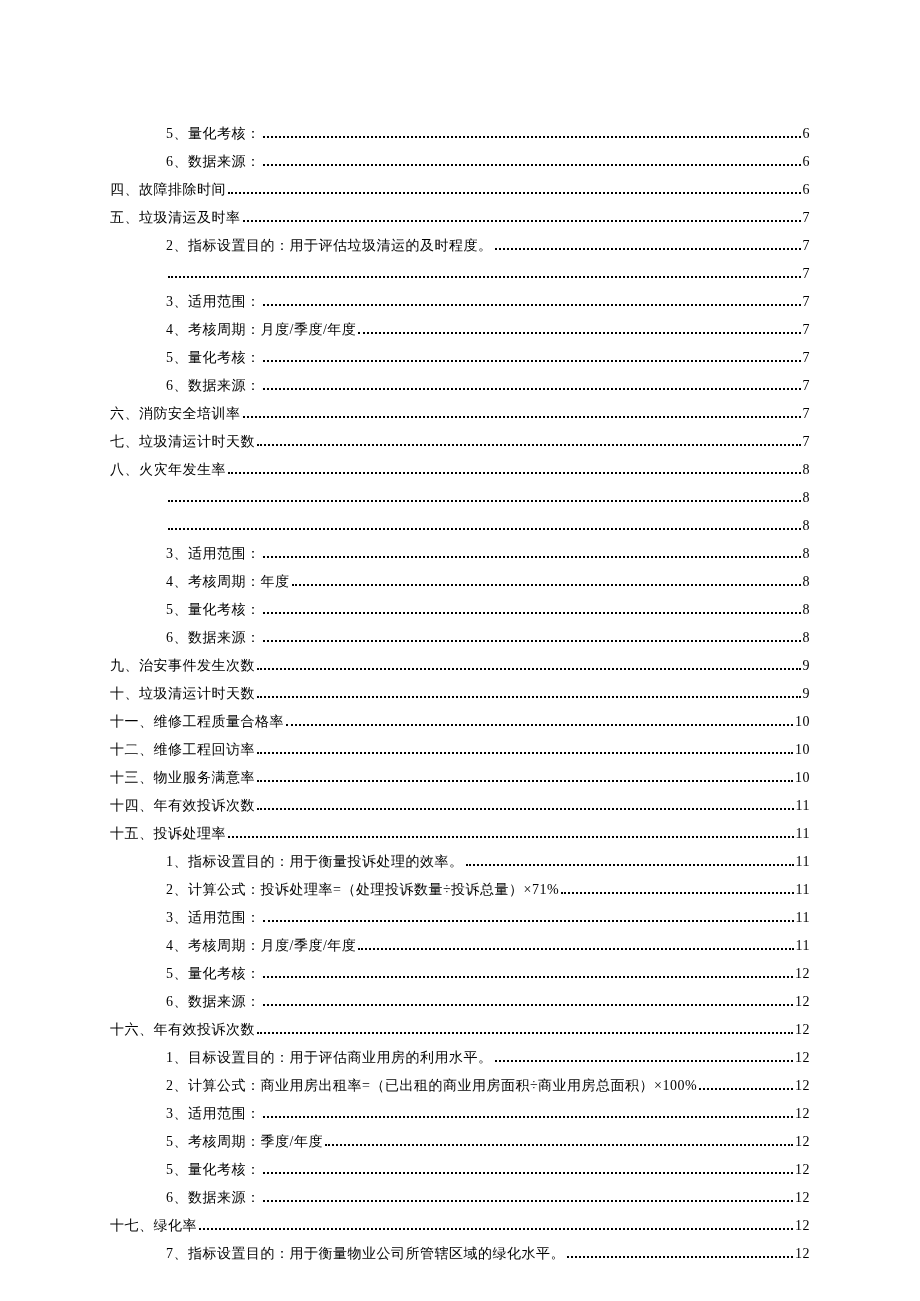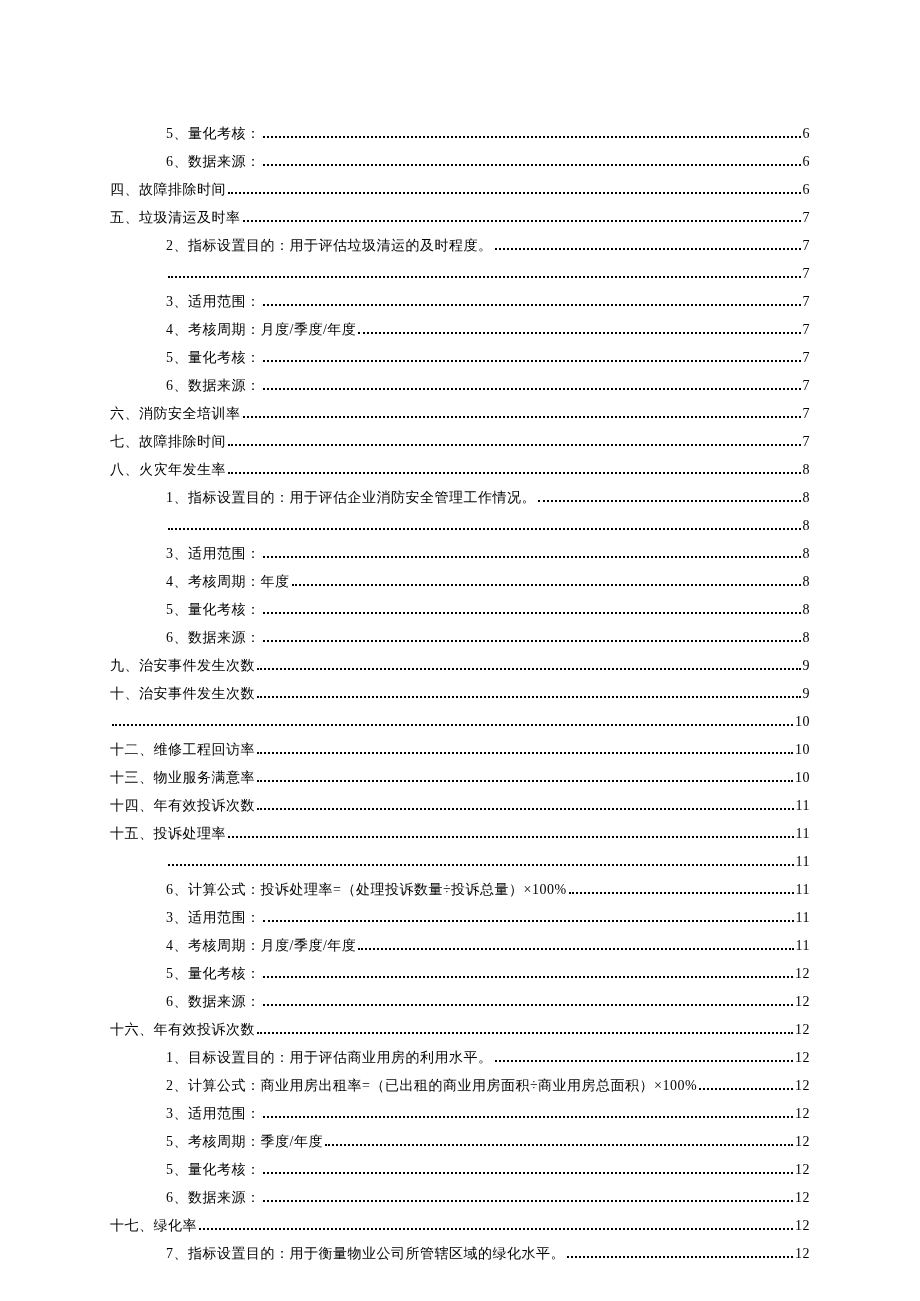--- a/index.html
+++ b/index.html
@@ -87,31 +87,30 @@
         <span class="label">6、数据来源：</span>
         <span class="dots"></span>
         <span class="pg">7</span>
       </div>
       <div class="toc-line level1">
         <span class="label">六、消防安全培训率</span>
         <span class="dots"></span>
         <span class="pg">7</span>
       </div>
       <div class="toc-line level1">
-        <span class="label">七、故障排除时间</span>
+        <span class="label">七、垃圾清运计时天数</span>
         <span class="dots"></span>
         <span class="pg">7</span>
       </div>
       <div class="toc-line level1">
         <span class="label">八、火灾年发生率</span>
         <span class="dots"></span>
         <span class="pg">8</span>
       </div>
       <div class="toc-line level2">
-        <span class="label">1、指标设置目的：用于评估企业消防安全管理工作情况。</span>
         <span class="dots"></span>
         <span class="pg">8</span>
       </div>
       <div class="toc-line level2">
         <span class="dots"></span>
         <span class="pg">8</span>
       </div>
       <div class="toc-line level2">
         <span class="label">3、适用范围：</span>
         <span class="dots"></span>
@@ -131,25 +130,26 @@
         <span class="label">6、数据来源：</span>
         <span class="dots"></span>
         <span class="pg">8</span>
       </div>
       <div class="toc-line level1">
         <span class="label">九、治安事件发生次数</span>
         <span class="dots"></span>
         <span class="pg">9</span>
       </div>
       <div class="toc-line level1">
-        <span class="label">十、治安事件发生次数</span>
+        <span class="label">十、垃圾清运计时天数</span>
         <span class="dots"></span>
         <span class="pg">9</span>
       </div>
       <div class="toc-line level1">
+        <span class="label">十一、维修工程质量合格率</span>
         <span class="dots"></span>
         <span class="pg">10</span>
       </div>
       <div class="toc-line level1">
         <span class="label">十二、维修工程回访率</span>
         <span class="dots"></span>
         <span class="pg">10</span>
       </div>
       <div class="toc-line level1">
         <span class="label">十三、物业服务满意率</span>
@@ -160,25 +160,26 @@
         <span class="label">十四、年有效投诉次数</span>
         <span class="dots"></span>
         <span class="pg">11</span>
       </div>
       <div class="toc-line level1">
         <span class="label">十五、投诉处理率</span>
         <span class="dots"></span>
         <span class="pg">11</span>
       </div>
       <div class="toc-line level2">
-        <span class="dots"></span>
-        <span class="pg">11</span>
-      </div>
-      <div class="toc-line level2">
-        <span class="label">6、计算公式：投诉处理率=（处理投诉数量÷投诉总量）×100%</span>
+        <span class="label">1、指标设置目的：用于衡量投诉处理的效率。</span>
+        <span class="dots"></span>
+        <span class="pg">11</span>
+      </div>
+      <div class="toc-line level2">
+        <span class="label">2、计算公式：投诉处理率=（处理投诉数量÷投诉总量）×71%</span>
         <span class="dots"></span>
         <span class="pg">11</span>
       </div>
       <div class="toc-line level2">
         <span class="label">3、适用范围：</span>
         <span class="dots"></span>
         <span class="pg">11</span>
       </div>
       <div class="toc-line level2">
         <span class="label">4、考核周期：月度/季度/年度</span>

